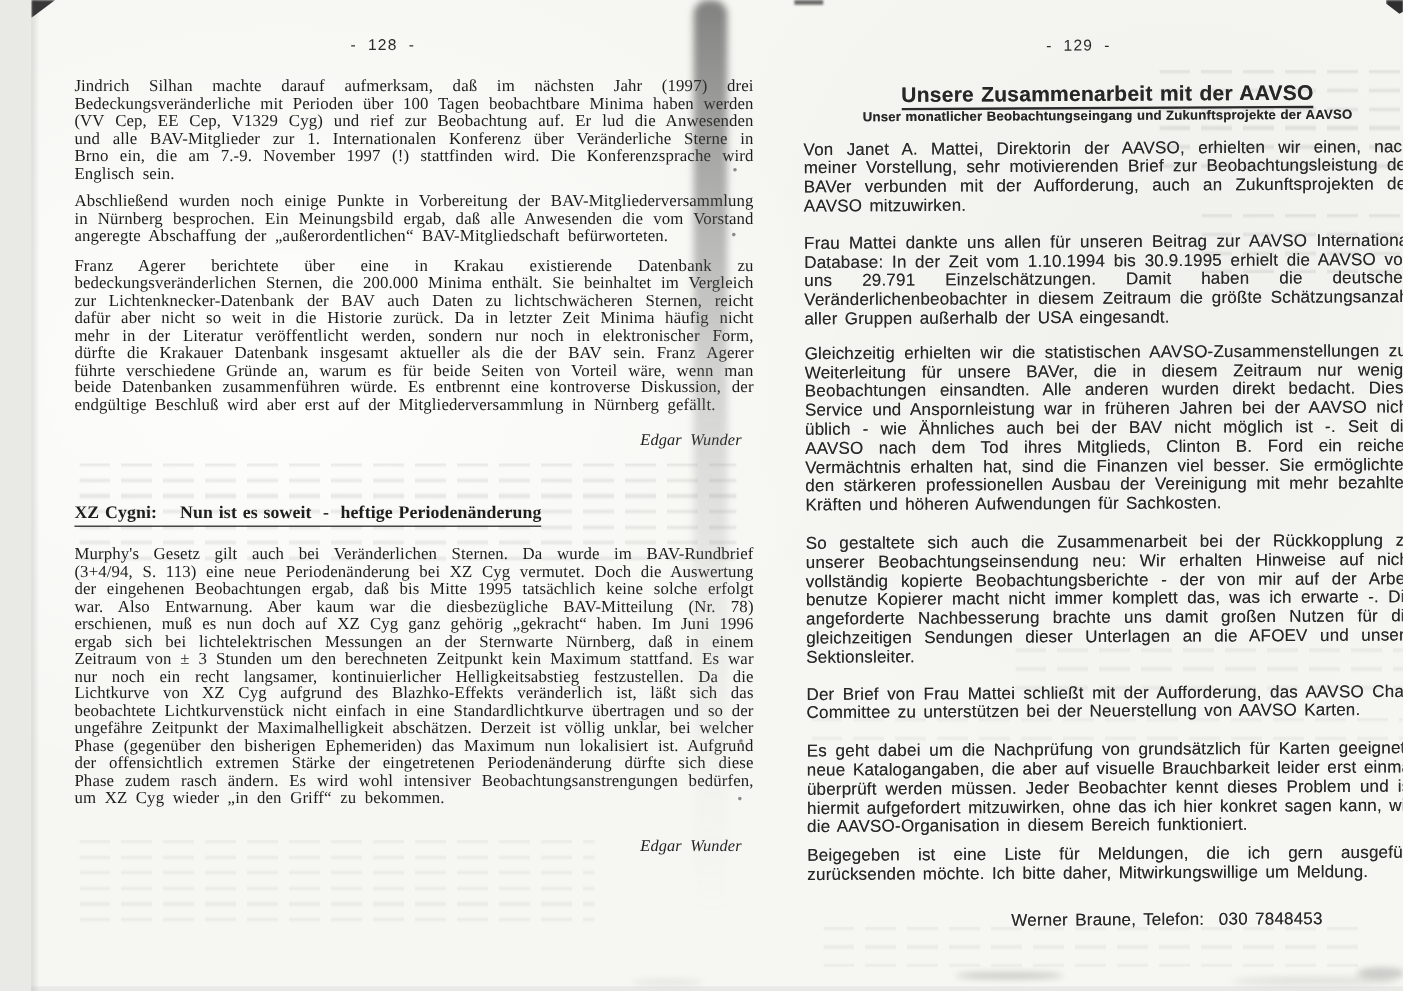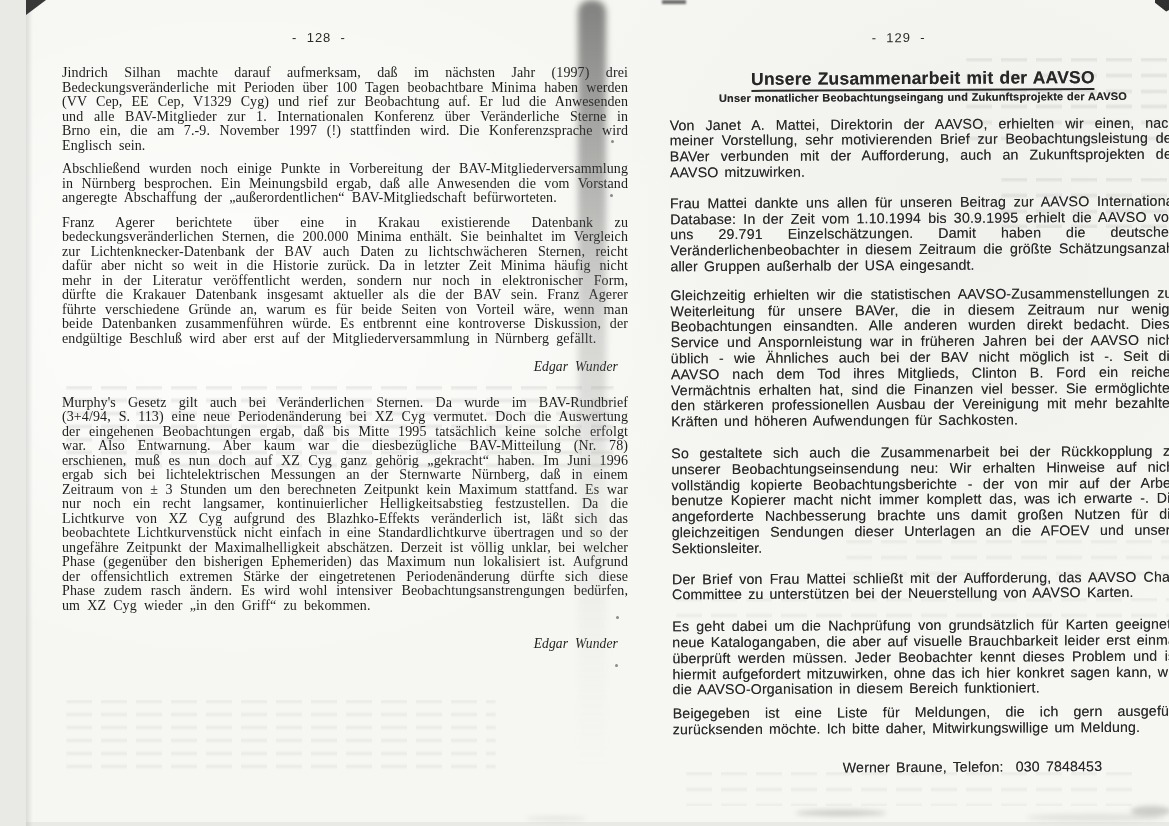--- a/index.html
+++ b/index.html
@@ -132,20 +132,21 @@
   <div class="ghost sansy faint" style="left:820px; top:540px; width:330px; height:38px;"></div>
   <div class="ghost sansy faint" style="left:650px; top:598px; width:498px; height:30px;"></div>
   <div class="ghost sansy faint" style="left:660px; top:772px; width:450px; height:34px;"></div>
 
   <div class="col col-left">
     <div class="pagenum">-  128  -</div>
     <p class="serif-text p-l1">Jindrich Silhan machte darauf aufmerksam, daß im nächsten Jahr (1997) drei Bedeckungsveränderliche mit Perioden über 100 Tagen beobachtbare Minima haben werden (VV Cep, EE Cep, V1329 Cyg) und rief zur Beobachtung auf. Er lud die Anwesenden und alle BAV-Mitglieder zur 1. Internationalen Konferenz über Veränderliche Sterne in Brno ein, die am 7.-9. November 1997 (!) stattfinden wird. Die Konferenzsprache wird Englisch sein.</p>
     <p class="serif-text p-l2">Abschließend wurden noch einige Punkte in Vorbereitung der BAV-Mitgliederversammlung in Nürnberg besprochen. Ein Meinungsbild ergab, daß alle Anwesenden die vom Vorstand angeregte Abschaffung der „außerordentlichen“ BAV-Mitgliedschaft befürworteten.</p>
     <p class="serif-text p-l3">Franz Agerer berichtete über eine in Krakau existierende Datenbank zu bedeckungsveränderlichen Sternen, die 200.000 Minima enthält. Sie beinhaltet im Vergleich zur Lichtenknecker-Datenbank der BAV auch Daten zu lichtschwächeren Sternen, reicht dafür aber nicht so weit in die Historie zurück. Da in letzter Zeit Minima häufig nicht mehr in der Literatur veröffentlicht werden, sondern nur noch in elektronischer Form, dürfte die Krakauer Datenbank insgesamt aktueller als die der BAV sein. Franz Agerer führte verschiedene Gründe an, warum es für beide Seiten von Vorteil wäre, wenn man beide Datenbanken zusammenführen würde. Es entbrennt eine kontroverse Diskussion, der endgültige Beschluß wird aber erst auf der Mitgliederversammlung in Nürnberg gefällt.</p>
     <div class="serif-text byline">Edgar Wunder</div>
+    <div class="serif-text heading-left"><span>XZ Cygni:    Nun ist es soweit  -  heftige Periodenänderung</span></div>
     <p class="serif-text p-l4">Murphy's Gesetz gilt auch bei Veränderlichen Sternen. Da wurde im BAV-Rundbrief (3+4/94, S. 113) eine neue Periodenänderung bei XZ Cyg vermutet. Doch die Auswertung der eingehenen Beobachtungen ergab, daß bis Mitte 1995 tatsächlich keine solche erfolgt war. Also Entwarnung. Aber kaum war die diesbezügliche BAV-Mitteilung (Nr. 78) erschienen, muß es nun doch auf XZ Cyg ganz gehörig „gekracht“ haben. Im Juni 1996 ergab sich bei lichtelektrischen Messungen an der Sternwarte Nürnberg, daß in einem Zeitraum von  ± 3 Stunden um den berechneten Zeitpunkt kein Maximum stattfand. Es war nur noch ein recht langsamer, kontinuierlicher Helligkeitsabstieg festzustellen. Da die Lichtkurve von XZ Cyg aufgrund des Blazhko-Effekts veränderlich ist, läßt sich das beobachtete Lichtkurvenstück nicht einfach in eine Standardlichtkurve übertragen und so der ungefähre Zeitpunkt der Maximalhelligkeit abschätzen. Derzeit ist völlig unklar, bei welcher Phase (gegenüber den bisherigen Ephemeriden) das Maximum nun lokalisiert ist. Aufgrund der offensichtlich extremen Stärke der eingetretenen Periodenänderung dürfte sich diese Phase zudem rasch ändern. Es wird wohl intensiver Beobachtungsanstrengungen bedürfen, um XZ Cyg wieder „in den Griff“ zu bekommen.</p>
     <div class="serif-text byline byline2">Edgar Wunder</div>
   </div>
 
   <div class="col col-right">
     <div class="pagenum">-  129  -</div>
     <div class="sans-text title-right"><span>Unsere Zusammenarbeit mit der AAVSO</span></div>
     <div class="sans-text subtitle-right">Unser monatlicher Beobachtungseingang und Zukunftsprojekte der AAVSO</div>
     <p class="sans-text p-r1">Von Janet A. Mattei, Direktorin der AAVSO, erhielten wir einen, nach meiner Vorstellung, sehr motivierenden Brief zur Beobachtungsleistung der BAVer verbunden mit der Aufforderung, auch an Zukunftsprojekten der AAVSO mitzuwirken.</p>
     <p class="sans-text p-r2">Frau Mattei dankte uns allen für unseren Beitrag zur AAVSO International Database: In der Zeit vom 1.10.1994 bis 30.9.1995 erhielt die AAVSO von uns 29.791 Einzelschätzungen. Damit haben die deutschen Veränderlichenbeobachter in diesem Zeitraum die größte Schätzungsanzahl aller Gruppen außerhalb der USA eingesandt.</p>

